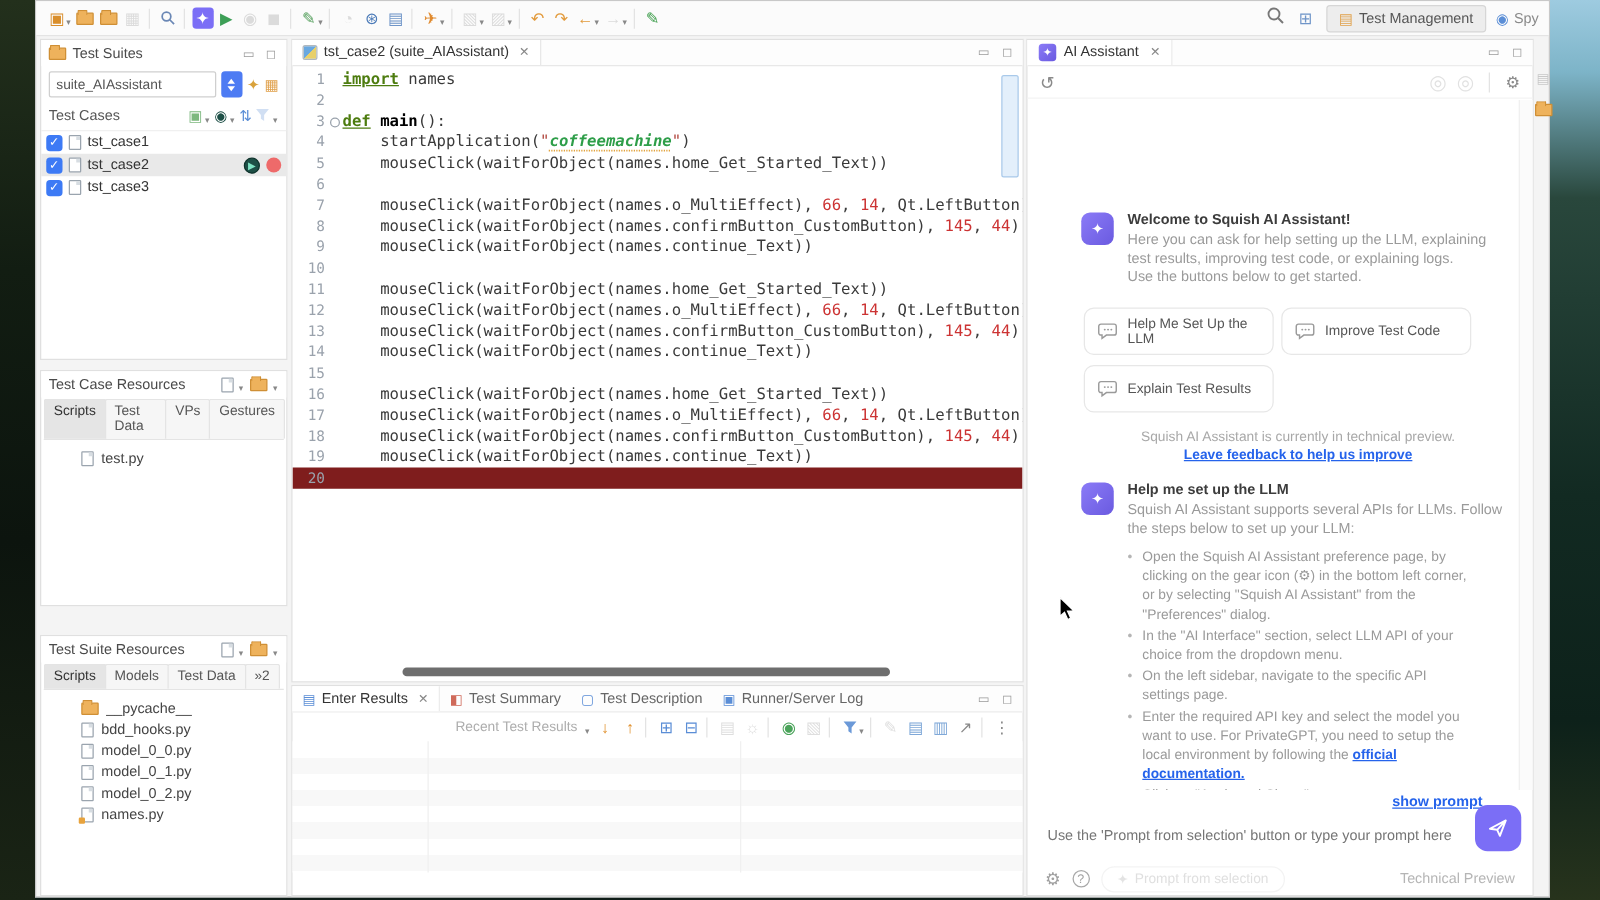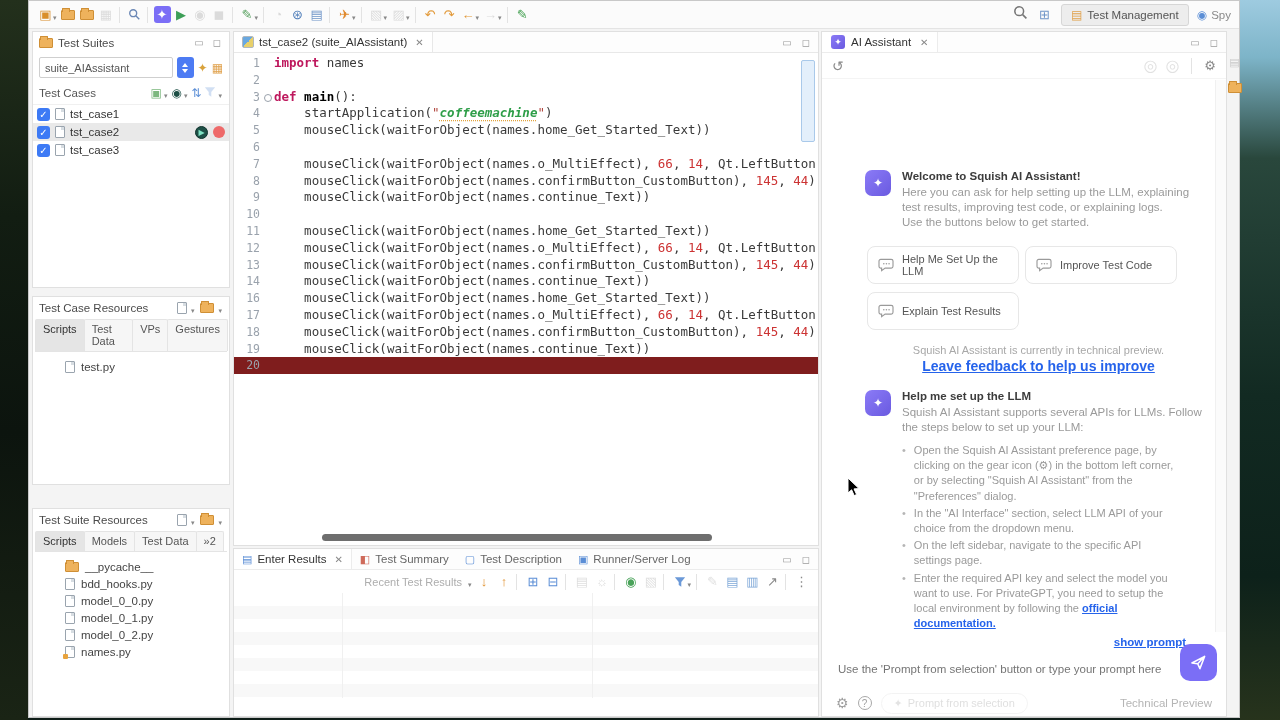--- a/index.html
+++ b/index.html
@@ -65,21 +65,21 @@
   .py-ic { width:12px; height:12px; border-radius:2px; background:linear-gradient(135deg,#69a8e0 50%,#e8d06a 50%); border:1px solid #b0b8be; }
   .closex { color:#888; font-size:10px; margin-left:3px; }
   .ebtns { margin-left:auto; display:flex; gap:6px; padding-right:6px; }
   .codewrap { position:relative; height:487px; overflow:hidden; font-family:"DejaVu Sans Mono", monospace; font-size:12.5px; }
   .cl { display:flex; height:16.8px; line-height:16.8px; white-space:pre; }
   .cl.cur { background:#7f1d1d; }
   .gut { width:30px; text-align:right; color:#9aa2ac; font-size:11.5px; padding-right:4px; flex:none; }
   .fold { width:8px; flex:none; position:relative; }
   .fold.on:before { content:""; position:absolute; left:0; top:5px; width:6px; height:6px; border:1px solid #9aa2ac; border-radius:50%; background:#fff; }
   .ctext { padding-left:2px; overflow:hidden; }
-  .cseg-k { color:#be185d; font-weight:bold; }
+  .cseg-k { color:#4d7c0f; font-weight:bold;text-decoration:underline; }
   .cseg-f { color:#000; font-weight:bold; }
   .cseg-p { color:#3a3a3a; }
   .cseg-q { color:#b0443c; }
   .cseg-s { color:#2e9e49; font-style:italic; font-weight:bold; text-decoration:underline dotted #e2a33d; text-underline-offset:2px; }
   .cseg-n { color:#cc3333; }
   .vsb { position:absolute; right:2px; top:24px; width:15px; height:450px; }
   .vsb-thumb { position:absolute; left:0; top:4px; width:14px; height:82px; background:#e3effb; border:1px solid #a9c9ea; border-radius:2px; }
   .hsb { position:absolute; left:60px; bottom:3px; width:500px; height:8px; }
   .hsb-thumb { position:absolute; left:28px; width:390px; height:7px; background:#6e6e6e; border-radius:4px; }
 
@@ -107,21 +107,21 @@
   .ai-toolrow .sp { flex:1; }
   .ai-content { position:absolute; left:0; top:48px; width:394px; height:552px; overflow:hidden; padding:0 4px 0 43px; }
   .ai-sbar { position:absolute; right:0; top:48px; width:11px; height:552px; background:#fbfbfb; border-left:1px solid #f0f0f0; }
   .msg { display:flex; gap:11px; }
   .avatar { width:26px; height:26px; flex:none; border-radius:7px; background:linear-gradient(135deg,#8b7bf7,#6a5ae0); color:#fff; display:flex; align-items:center; justify-content:center; font-size:12px; }
   .msg-title { font-size:11.5px; font-weight:bold; color:#3c3c3c; margin-bottom:3px; }
   .msg-body { font-size:11.5px; color:#9a9a9a; line-height:15px; max-width:300px; }
   .btn-grid { display:grid; grid-template-columns:152px 152px; gap:8px 6px; margin:16px 0 0 2px; }
   .ai-btn { height:38px; border:1px solid #e7e7e7; border-radius:8px; background:#fff; display:flex; align-items:center; gap:8px; padding:0 10px; font-size:11px; color:#555; text-align:left; line-height:12px; }
   .note { text-align:center; font-size:11px; color:#a8a8a8; margin-top:14px; }
-  .feedback { display:block; text-align:center; font-size:14px; color:#2563eb; font-weight:bold; text-decoration:underline; margin-top:2px; }
+  .feedback { display:block; text-align:center; font-size:11px; color:#2563eb; font-weight:bold; text-decoration:underline; margin-top:2px; }
   .bullets { list-style:none; margin:8px 0 0 37px; }
   .bullets li { display:flex; gap:8px; font-size:11px; color:#9a9a9a; line-height:15.2px; margin-bottom:2px; max-width:280px; }
   .bullets .dot { color:#b5b5b5; }
   .blink { color:#2563eb; font-weight:bold; text-decoration:underline; }
   .showprompt { position:absolute; right:40px; top:604px; font-size:11.5px; font-weight:bold; color:#2563eb; text-decoration:underline; }
   .ai-inputrow { position:absolute; left:0; top:620px; width:100%; height:34px; display:flex; align-items:center; }
   .ai-input { flex:1; border:none; outline:none; font-size:11.5px; color:#555; padding:0 0 0 16px; font-family:"Liberation Sans",sans-serif; background:transparent; }
   .send-btn { position:absolute; right:9px; top:-8px; width:37px; height:37px; border-radius:10px; background:#7b6ef6; display:flex; align-items:center; justify-content:center; }
   .ai-bottomrow { position:absolute; left:0; top:658px; width:100%; height:26px; display:flex; align-items:center; gap:9px; padding:0 14px; color:#a0a0a0; }
   .pill { display:flex; align-items:center; gap:5px; border:1px solid #ededed; border-radius:13px; padding:3px 12px; font-size:11px; color:#cfcfcf; }
@@ -390,20 +390,21 @@
         <div class="cl"><span class="gut">5</span><span class="fold"></span><span class="ctext"><span class="cseg-p">    mouseClick(waitForObject(names.home_Get_Started_Text))</span></span></div>
         <div class="cl"><span class="gut">6</span><span class="fold"></span><span class="ctext"></span></div>
         <div class="cl"><span class="gut">7</span><span class="fold"></span><span class="ctext"><span class="cseg-p">    mouseClick(waitForObject(names.o_MultiEffect), </span><span class="cseg-n">66</span><span class="cseg-p">, </span><span class="cseg-n">14</span><span class="cseg-p">, Qt.LeftButton)</span></span></div>
         <div class="cl"><span class="gut">8</span><span class="fold"></span><span class="ctext"><span class="cseg-p">    mouseClick(waitForObject(names.confirmButton_CustomButton), </span><span class="cseg-n">145</span><span class="cseg-p">, </span><span class="cseg-n">44</span><span class="cseg-p">)</span></span></div>
         <div class="cl"><span class="gut">9</span><span class="fold"></span><span class="ctext"><span class="cseg-p">    mouseClick(waitForObject(names.continue_Text))</span></span></div>
         <div class="cl"><span class="gut">10</span><span class="fold"></span><span class="ctext"></span></div>
         <div class="cl"><span class="gut">11</span><span class="fold"></span><span class="ctext"><span class="cseg-p">    mouseClick(waitForObject(names.home_Get_Started_Text))</span></span></div>
         <div class="cl"><span class="gut">12</span><span class="fold"></span><span class="ctext"><span class="cseg-p">    mouseClick(waitForObject(names.o_MultiEffect), </span><span class="cseg-n">66</span><span class="cseg-p">, </span><span class="cseg-n">14</span><span class="cseg-p">, Qt.LeftButton)</span></span></div>
         <div class="cl"><span class="gut">13</span><span class="fold"></span><span class="ctext"><span class="cseg-p">    mouseClick(waitForObject(names.confirmButton_CustomButton), </span><span class="cseg-n">145</span><span class="cseg-p">, </span><span class="cseg-n">44</span><span class="cseg-p">)</span></span></div>
         <div class="cl"><span class="gut">14</span><span class="fold"></span><span class="ctext"><span class="cseg-p">    mouseClick(waitForObject(names.continue_Text))</span></span></div>
+        <div class="cl"><span class="gut">15</span><span class="fold"></span><span class="ctext"></span></div>
         <div class="cl"><span class="gut">16</span><span class="fold"></span><span class="ctext"><span class="cseg-p">    mouseClick(waitForObject(names.home_Get_Started_Text))</span></span></div>
         <div class="cl"><span class="gut">17</span><span class="fold"></span><span class="ctext"><span class="cseg-p">    mouseClick(waitForObject(names.o_MultiEffect), </span><span class="cseg-n">66</span><span class="cseg-p">, </span><span class="cseg-n">14</span><span class="cseg-p">, Qt.LeftButton)</span></span></div>
         <div class="cl"><span class="gut">18</span><span class="fold"></span><span class="ctext"><span class="cseg-p">    mouseClick(waitForObject(names.confirmButton_CustomButton), </span><span class="cseg-n">145</span><span class="cseg-p">, </span><span class="cseg-n">44</span><span class="cseg-p">)</span></span></div>
         <div class="cl"><span class="gut">19</span><span class="fold"></span><span class="ctext"><span class="cseg-p">    mouseClick(waitForObject(names.continue_Text))</span></span></div>
         <div class="cl cur"><span class="gut">20</span><span class="fold"></span><span class="ctext"></span></div>
       </div>
     <div class="vsb">
         <div class="vsb-thumb"></div>
       </div>
     <div class="hsb">

